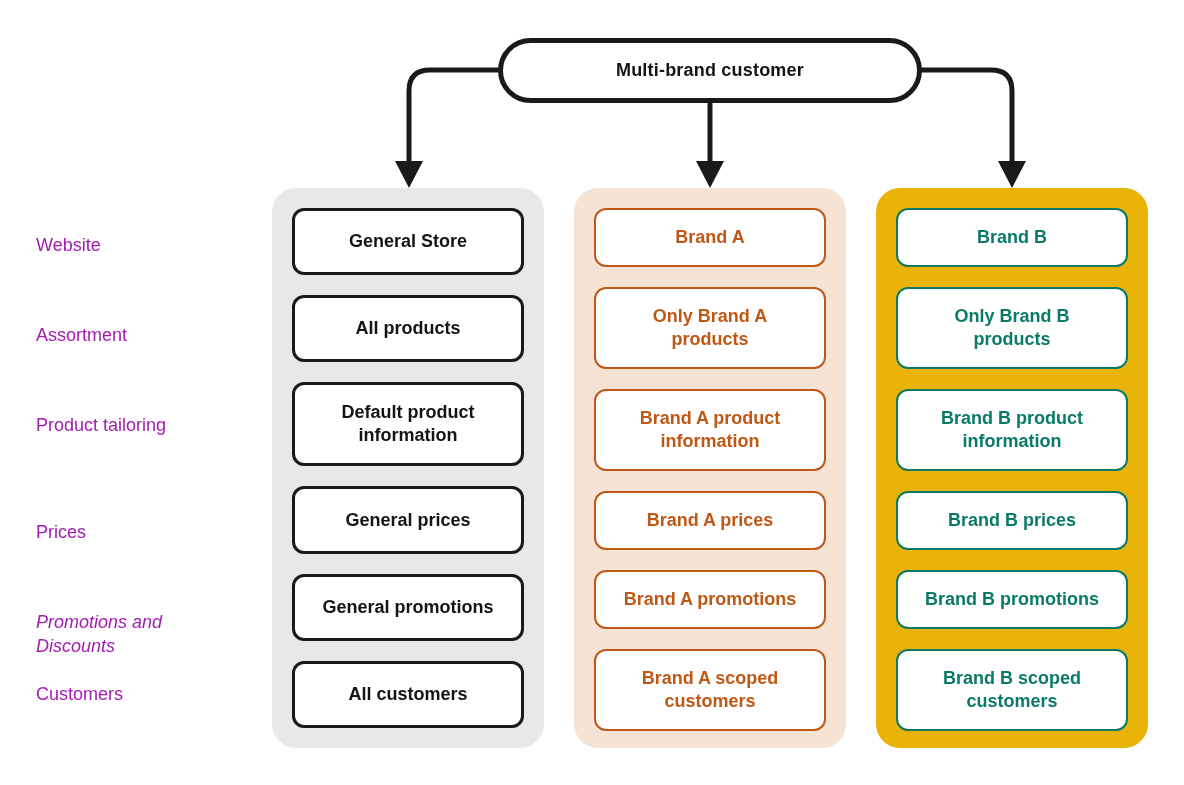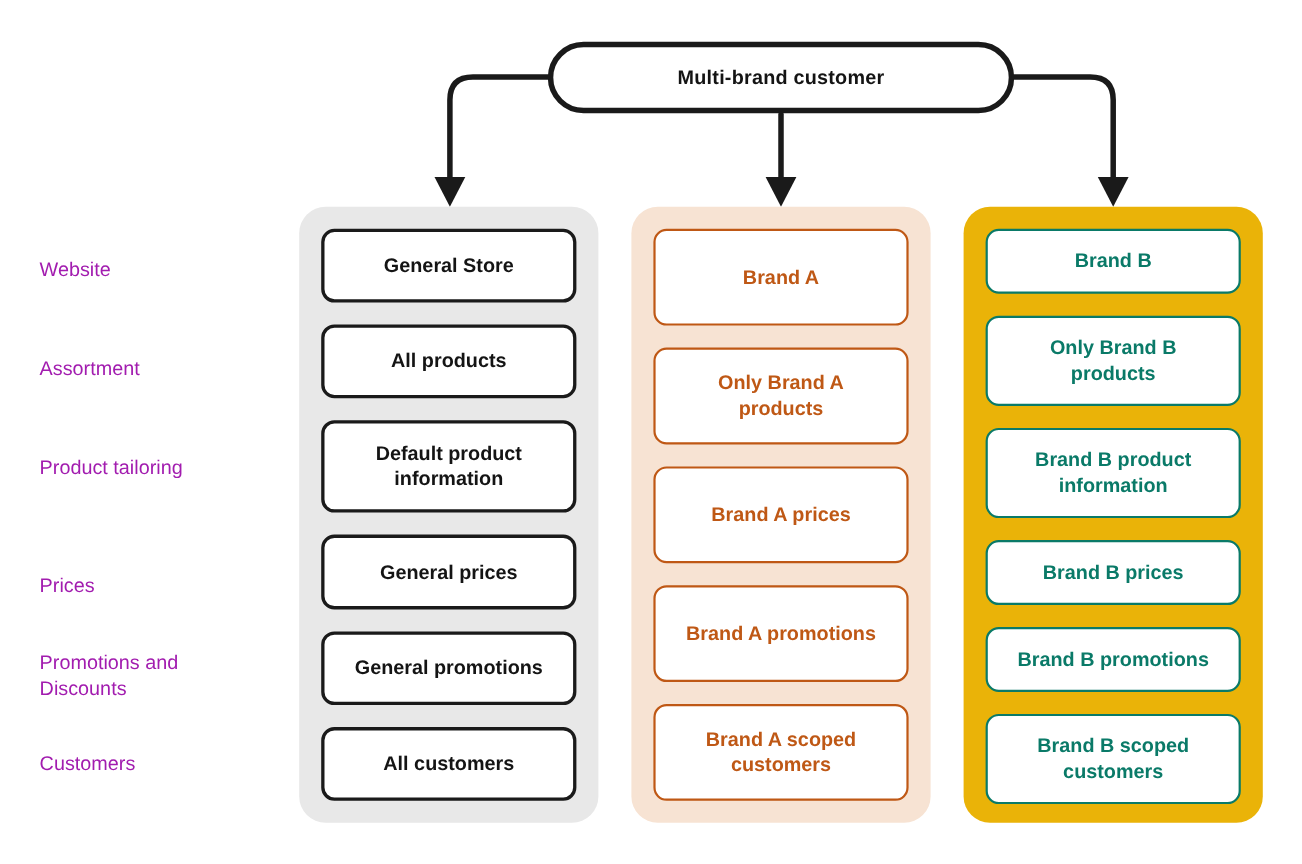--- a/index.html
+++ b/index.html
@@ -62,21 +62,21 @@
     left: 36px;
     width: 200px;
     font-size: 18px;
     line-height: 24px;
     color: #a21caf;
   }
   .row-label.l0 { top: 233px; }
   .row-label.l1 { top: 323px; }
   .row-label.l2 { top: 413px; }
   .row-label.l3 { top: 520px; }
-  .row-label.l4 { top: 590px; }
+  .row-label.l4 { top: 610px; font-style: italic; }
   .row-label.l5 { top: 682px; }
 
   
   .column {
     position: absolute;
     top: 188px;
     width: 272px;
     height: 560px;
     box-sizing: border-box;
     border-radius: 24px;
@@ -146,20 +146,21 @@
     <div class="node-box">All products</div>
     <div class="node-box">Default product information</div>
     <div class="node-box">General prices</div>
     <div class="node-box">General promotions</div>
     <div class="node-box">All customers</div>
   </div>
 
   <div class="column brand-a">
     <div class="node-box">Brand A</div>
     <div class="node-box">Only Brand A products</div>
+    <div class="node-box">Brand A product information</div>
     <div class="node-box">Brand A prices</div>
     <div class="node-box">Brand A promotions</div>
     <div class="node-box">Brand A scoped customers</div>
   </div>
 
   <div class="column brand-b">
     <div class="node-box">Brand B</div>
     <div class="node-box">Only Brand B products</div>
     <div class="node-box">Brand B product information</div>
     <div class="node-box">Brand B prices</div>

